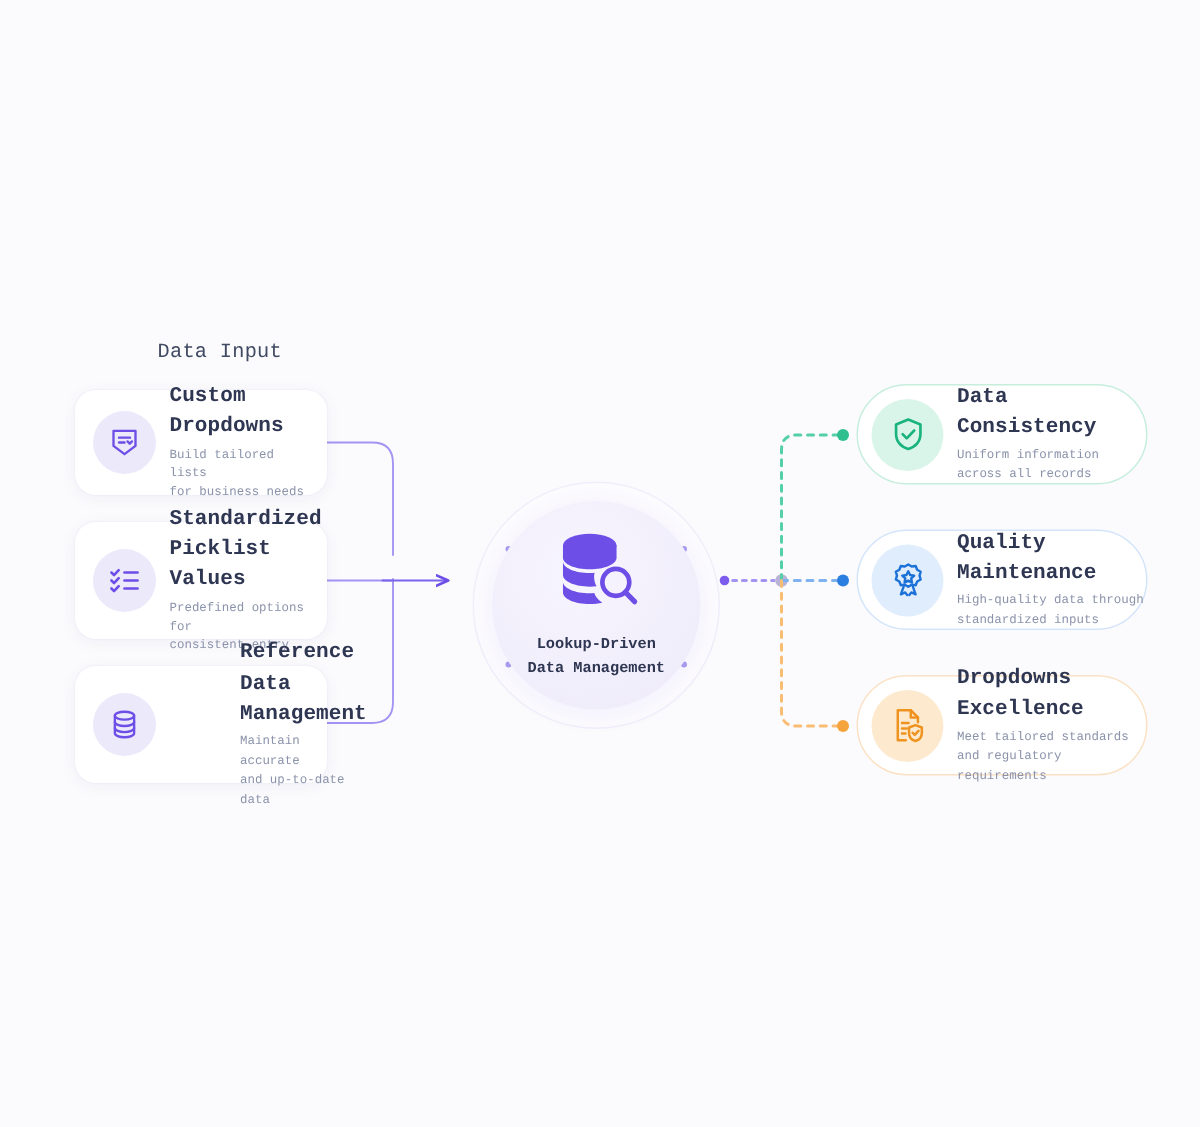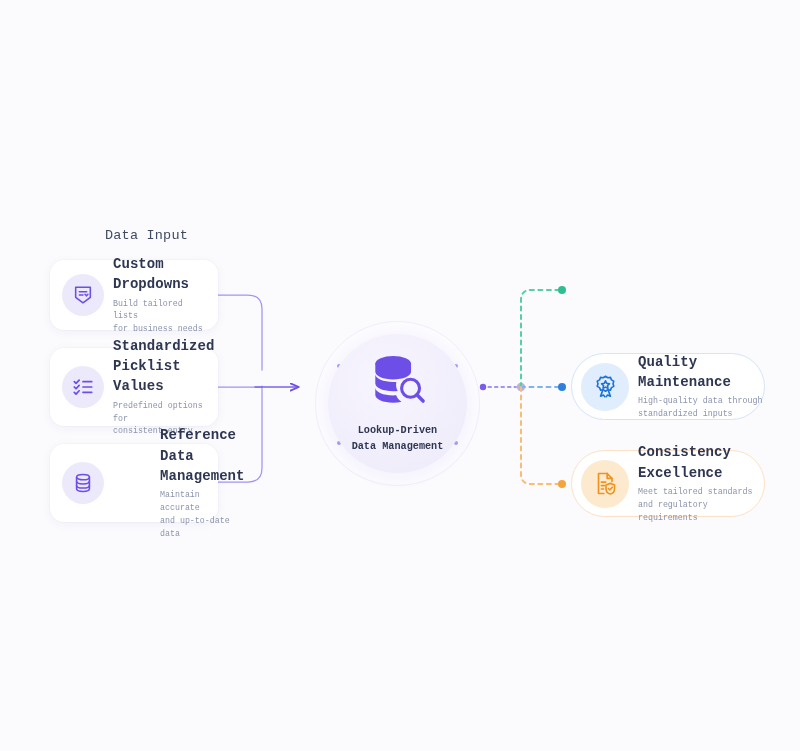--- a/index.html
+++ b/index.html
@@ -273,20 +273,33 @@
                      -10.2 0-18.5-3.6-18.5-8V35z" fill="#6d4ee6"></path>
             <circle cx="45" cy="36.5" r="9.3" fill="none" stroke="#6d4ee6" stroke-width="3.2"></circle>
             <path d="M51.6 43.3 L58 49.8" stroke="#6d4ee6" stroke-width="3.6" stroke-linecap="round"></path>
           </svg>
         </span>
         <div id="center-title">Lookup-Driven
 Data Management</div>
       </div>
     </div>
 
+    <div class="outcome-card oc-green" style="top:256px;">
+      <div class="icon-circle">
+        <svg width="25" height="25" viewBox="0 0 24 24" fill="none" stroke="#19b37d" stroke-width="1.7" stroke-linecap="round" stroke-linejoin="round">
+          <path d="M12 2.6 4.2 5.8v6.1c0 4.8 3.3 8.4 7.8 9.5 4.5-1.1 7.8-4.7 7.8-9.5V5.8z"></path>
+          <path d="M8.4 11.9 11 14.6l4.8-5"></path>
+        </svg>
+      </div>
+      <div class="card-text">
+        <div class="card-title">Data Consistency</div>
+        <div class="card-desc" style="white-space:pre-line;">Uniform information
+across all records</div>
+      </div>
+    </div>
 
     <div class="outcome-card oc-blue" style="top:353px;">
       <div class="icon-circle">
         <svg width="25" height="25" viewBox="0 0 24 24" fill="none" stroke="#1d72d8" stroke-width="1.55" stroke-linecap="round" stroke-linejoin="round">
           <path d="M12 2.2l2.2 1.35 2.55-.35.95 2.4 2.25 1.25-.72 2.5.72 2.5-2.25 1.25-.95 2.4-2.55-.35L12 16.5l-2.2-1.35-2.55.35-.95-2.4L4.05 11.85l.72-2.5-.72-2.5L6.3 5.6l.95-2.4 2.55.35z"></path>
           <path d="M12 6.55l1.18 2.4 2.64.38-1.91 1.86.45 2.63L12 12.58l-2.36 1.24.45-2.63-1.91-1.86 2.64-.38z"></path>
           <path d="M9.1 16.2 7.3 21.3l2.7-1.15 1.35 1.6"></path>
           <path d="M14.9 16.2l1.8 5.1-2.7-1.15-1.35 1.6"></path>
         </svg>
       </div>
@@ -304,20 +317,20 @@
           <path d="M13.6 2.4l4.6 4.6v3.1"></path>
           <path d="M13.6 2.4V7h4.6"></path>
           <path d="M8 10.6h4.2"></path>
           <path d="M8 14h3"></path>
           <path d="M8 17.3h2.2"></path>
           <path d="M16.6 11.9l-4.1 1.55v3.55c0 2.55 1.72 4.5 4.1 5.1 2.38-.6 4.1-2.55 4.1-5.1v-3.55z"></path>
           <path d="M14.8 16.8l1.35 1.4 2.45-2.6"></path>
         </svg>
       </div>
       <div class="card-text">
-        <div class="card-title">Consistency Excellence</div>
+        <div class="card-title">Dropdowns Excellence</div>
         <div class="card-desc" style="white-space:pre-line;">Meet tailored standards
 and regulatory requirements</div>
       </div>
     </div>
 
   </div>
 </div>
 
 </body></html>

